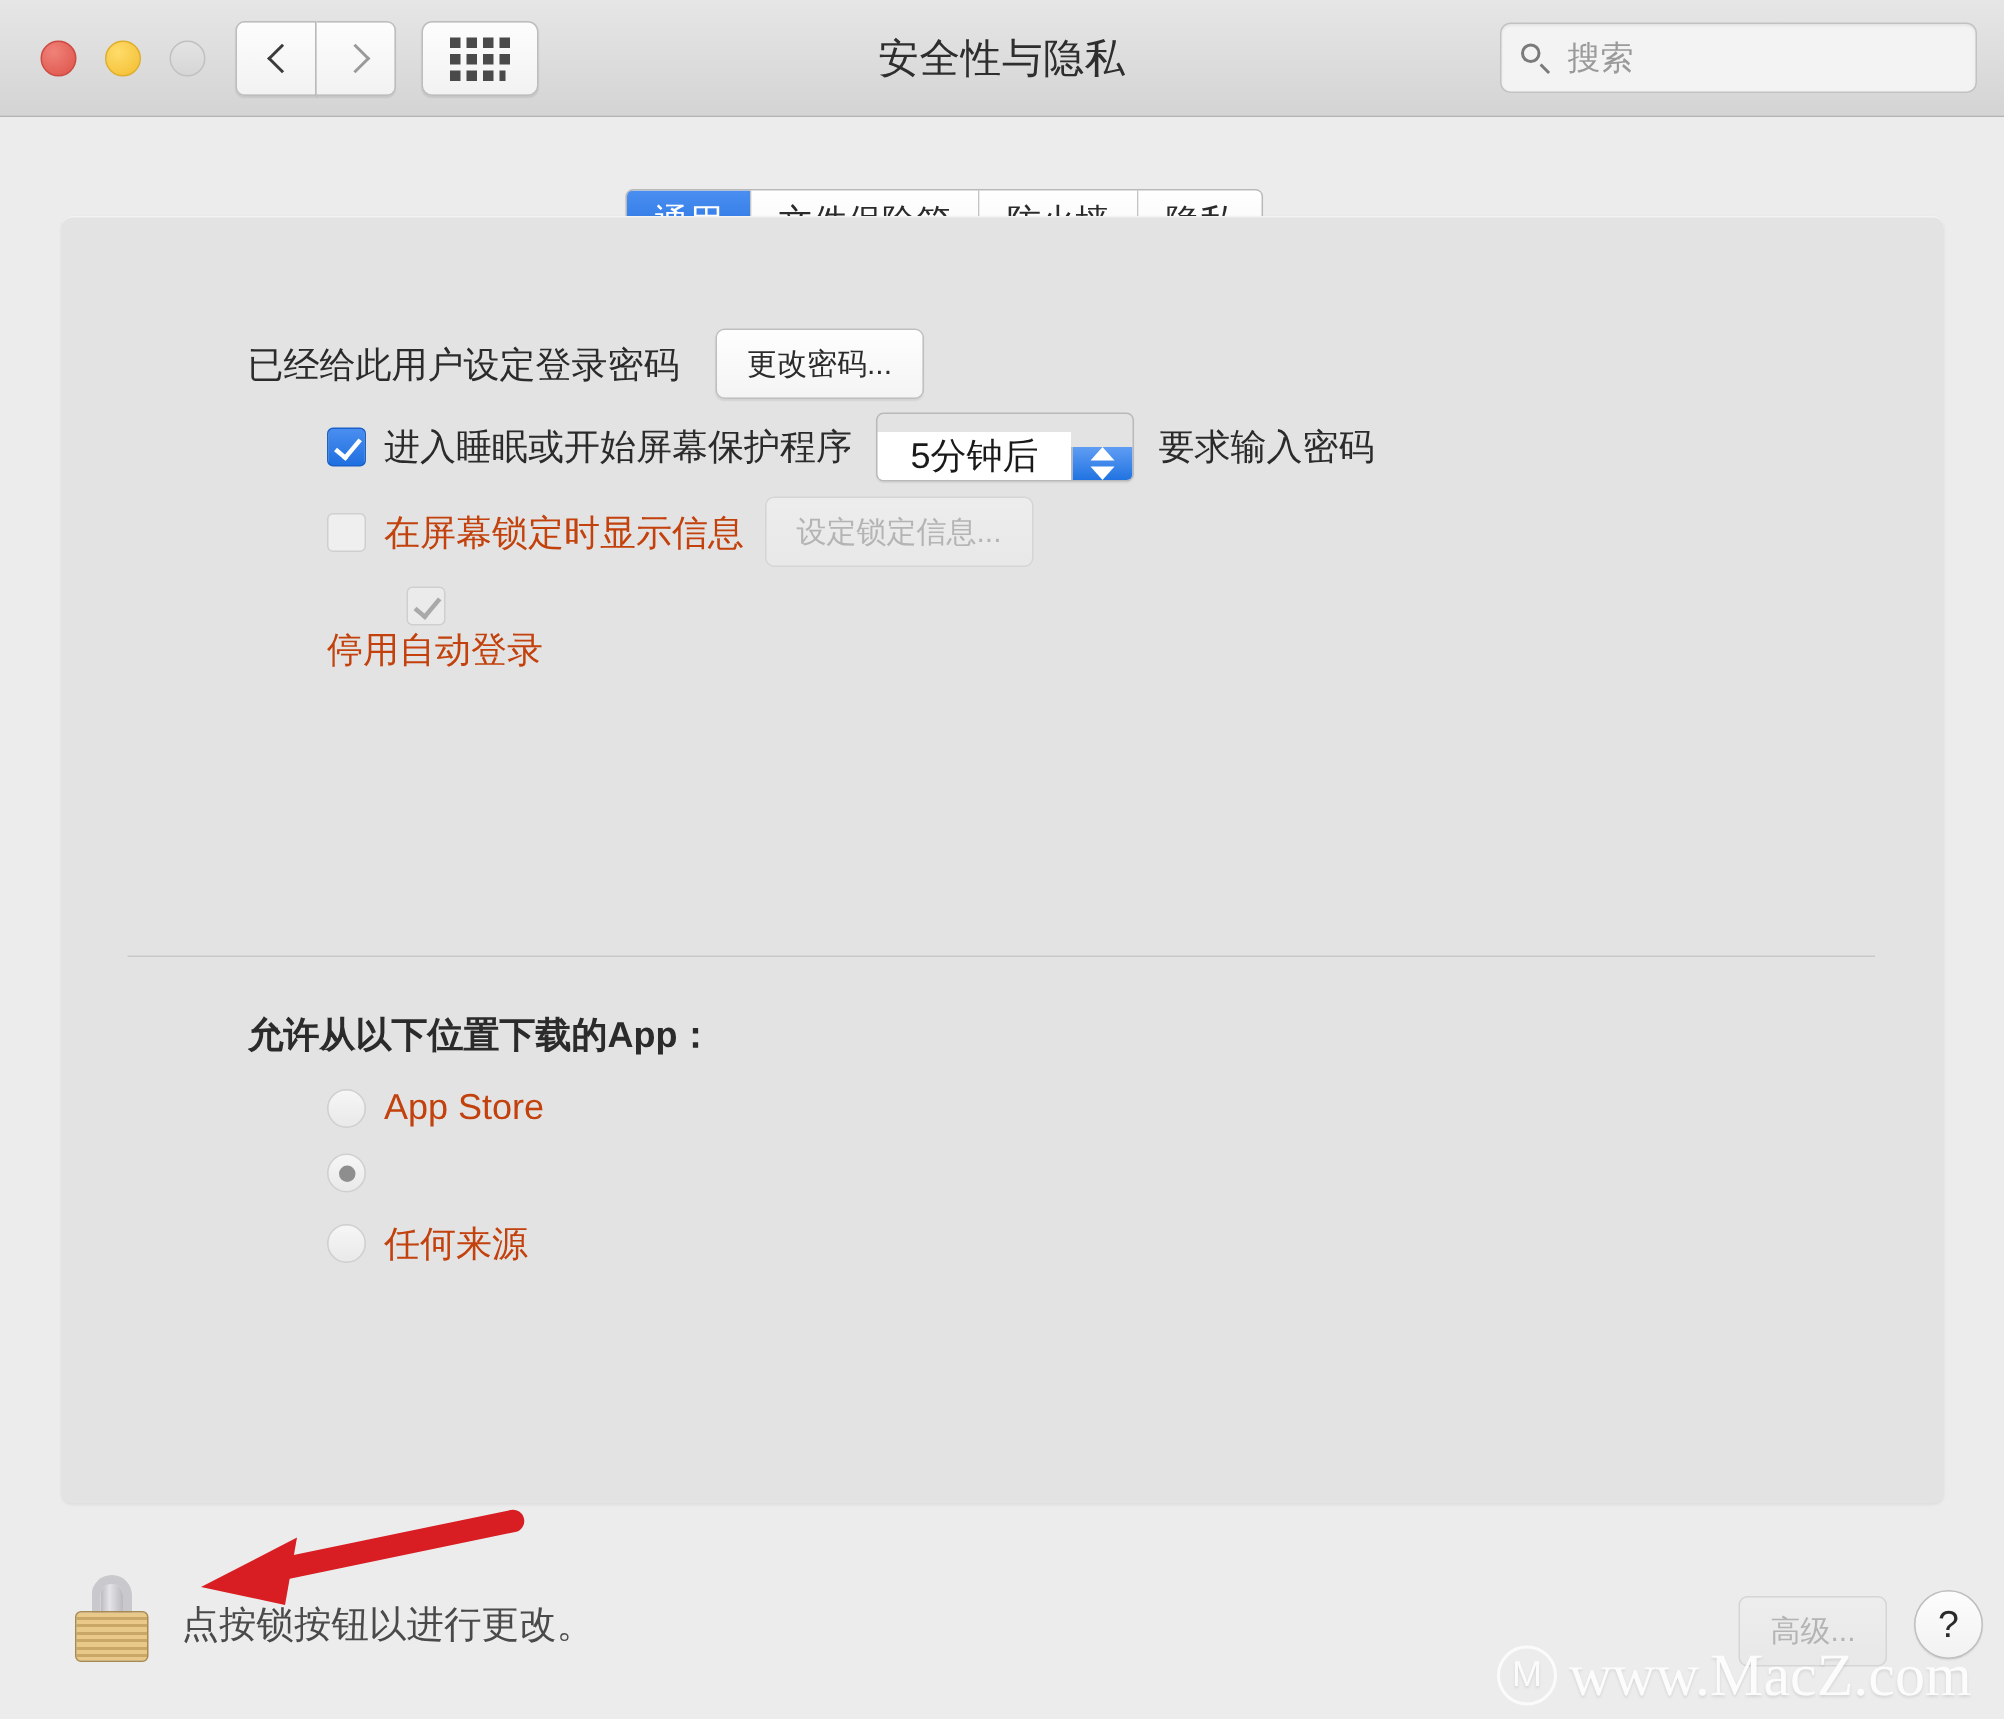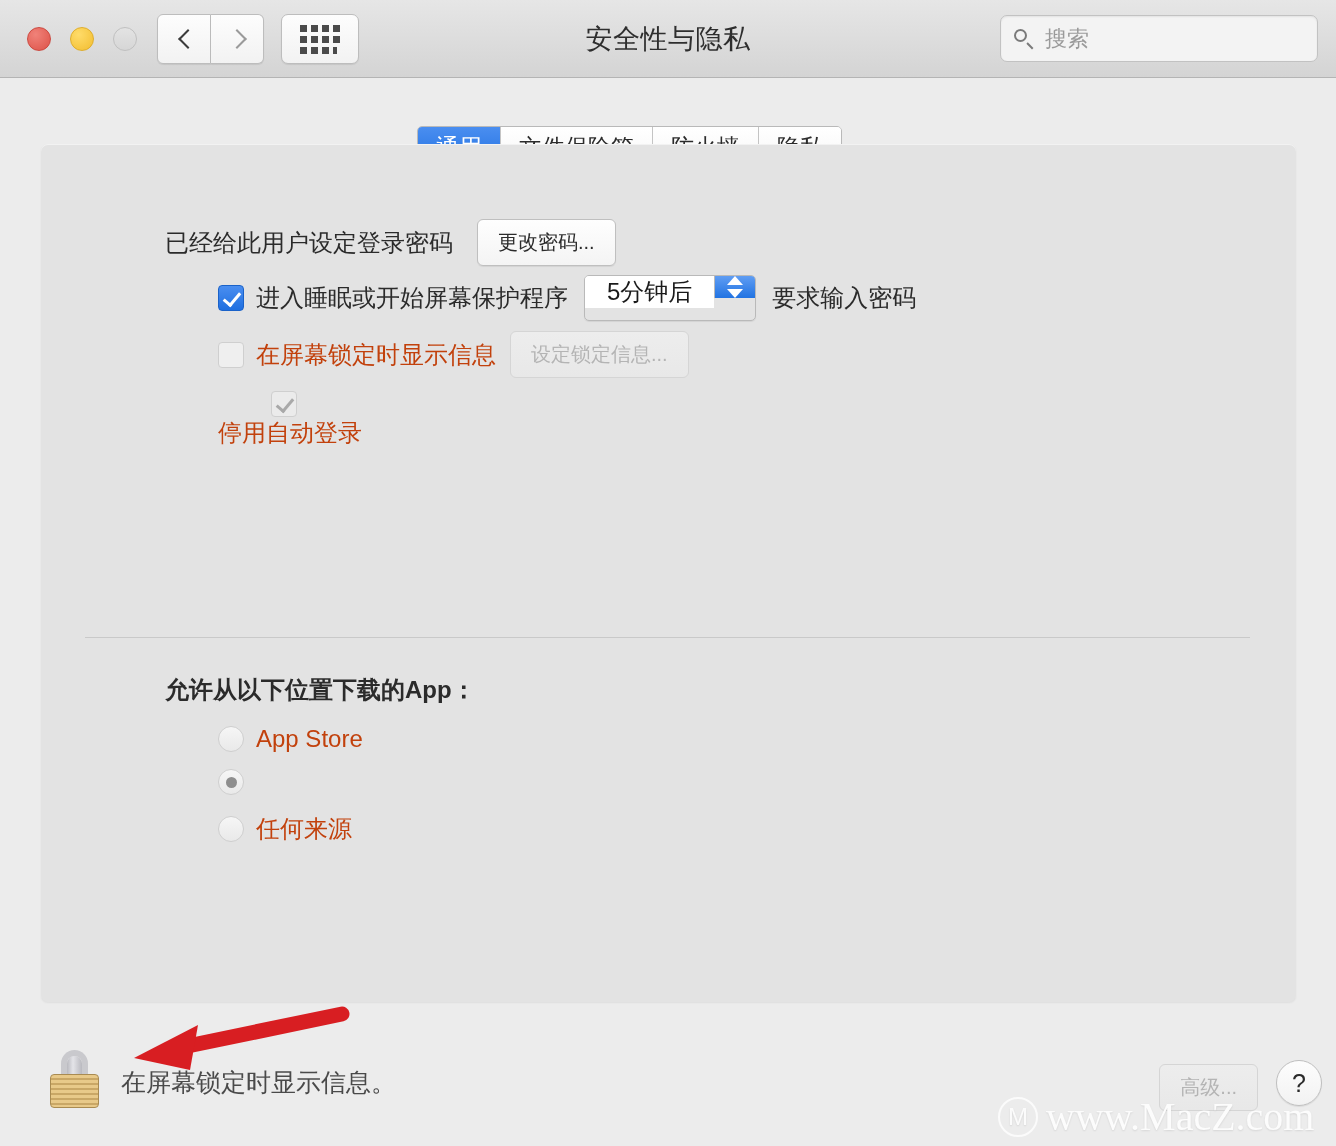--- a/index.html
+++ b/index.html
@@ -112,21 +112,21 @@
     content:"";position:absolute;left:8px;top:3px;width:7px;height:14px;
     border-right:3px solid #fff;border-bottom:3px solid #fff;transform:rotate(40deg);
   }
   .cb.off{background:#efefef;border:1px solid #cfcfcf;}
   .cb.ondim{background:#ebebeb;border:1px solid #cfcfcf;}
   .cb.ondim:after{
     content:"";position:absolute;left:8px;top:3px;width:7px;height:14px;
     border-right:3px solid #a9a9a9;border-bottom:3px solid #a9a9a9;transform:rotate(40deg);
   }
 
-  .stepperwrap{display:flex;align-items:flex-start;height:44px;border:1px solid #b9b9b9;border-radius:5px;overflow:hidden;box-shadow:0 1px 1px rgba(0,0,0,.07);}
+  .stepperwrap{display:flex;align-items:flex-end;height:44px;border:1px solid #b9b9b9;border-radius:5px;overflow:hidden;box-shadow:0 1px 1px rgba(0,0,0,.07);}
   .stepperfield{background:#fff;display:flex;align-items:center;padding:0 22px;font-size:24px;color:#1a1a1a;white-space:nowrap;}
   .stepperbtns{width:40px;background:linear-gradient(to bottom,#5f9df3,#2173e2);display:flex;flex-direction:column;align-items:center;justify-content:center;gap:4px;border-left:1px solid #b9b9b9;}
   .arrowup,.arrowdn{width:0;height:0;border-left:8px solid transparent;border-right:8px solid transparent;}
   .arrowup{border-bottom:9px solid #fff;}
   .arrowdn{border-top:9px solid #fff;}
 
   .divider{position:absolute;left:85px;top:637px;width:1165px;height:1px;background:#c9c9c9;}
 
   .radio{
     width:26px;height:26px;border-radius:50%;flex:none;margin-right:12px;
@@ -281,21 +281,21 @@
   <div class="lockicon">
     <span class="shackle"></span>
     <span class="lockbody"></span>
   </div>
 
   <svg class="arrow" viewBox="0 0 240 75">
     <line x1="222" y1="14" x2="58" y2="48" stroke="#d81e22" stroke-width="15" stroke-linecap="round"></line>
     <polygon points="14,58 78,25 70,70" fill="#d81e22"></polygon>
   </svg>
 
-  <div class="bottomtext">在屏幕锁定时显示信息。</div>
+  <div class="bottomtext">点按锁按钮以进行更改。</div>
 
   <div class="btn disabled advbtn">高级...</div>
 
   <div class="helpbtn">?</div>
 
   <div class="watermark">
     <span class="wmlogo">M</span>
     <span>www.MacZ.com</span>
   </div>
 

